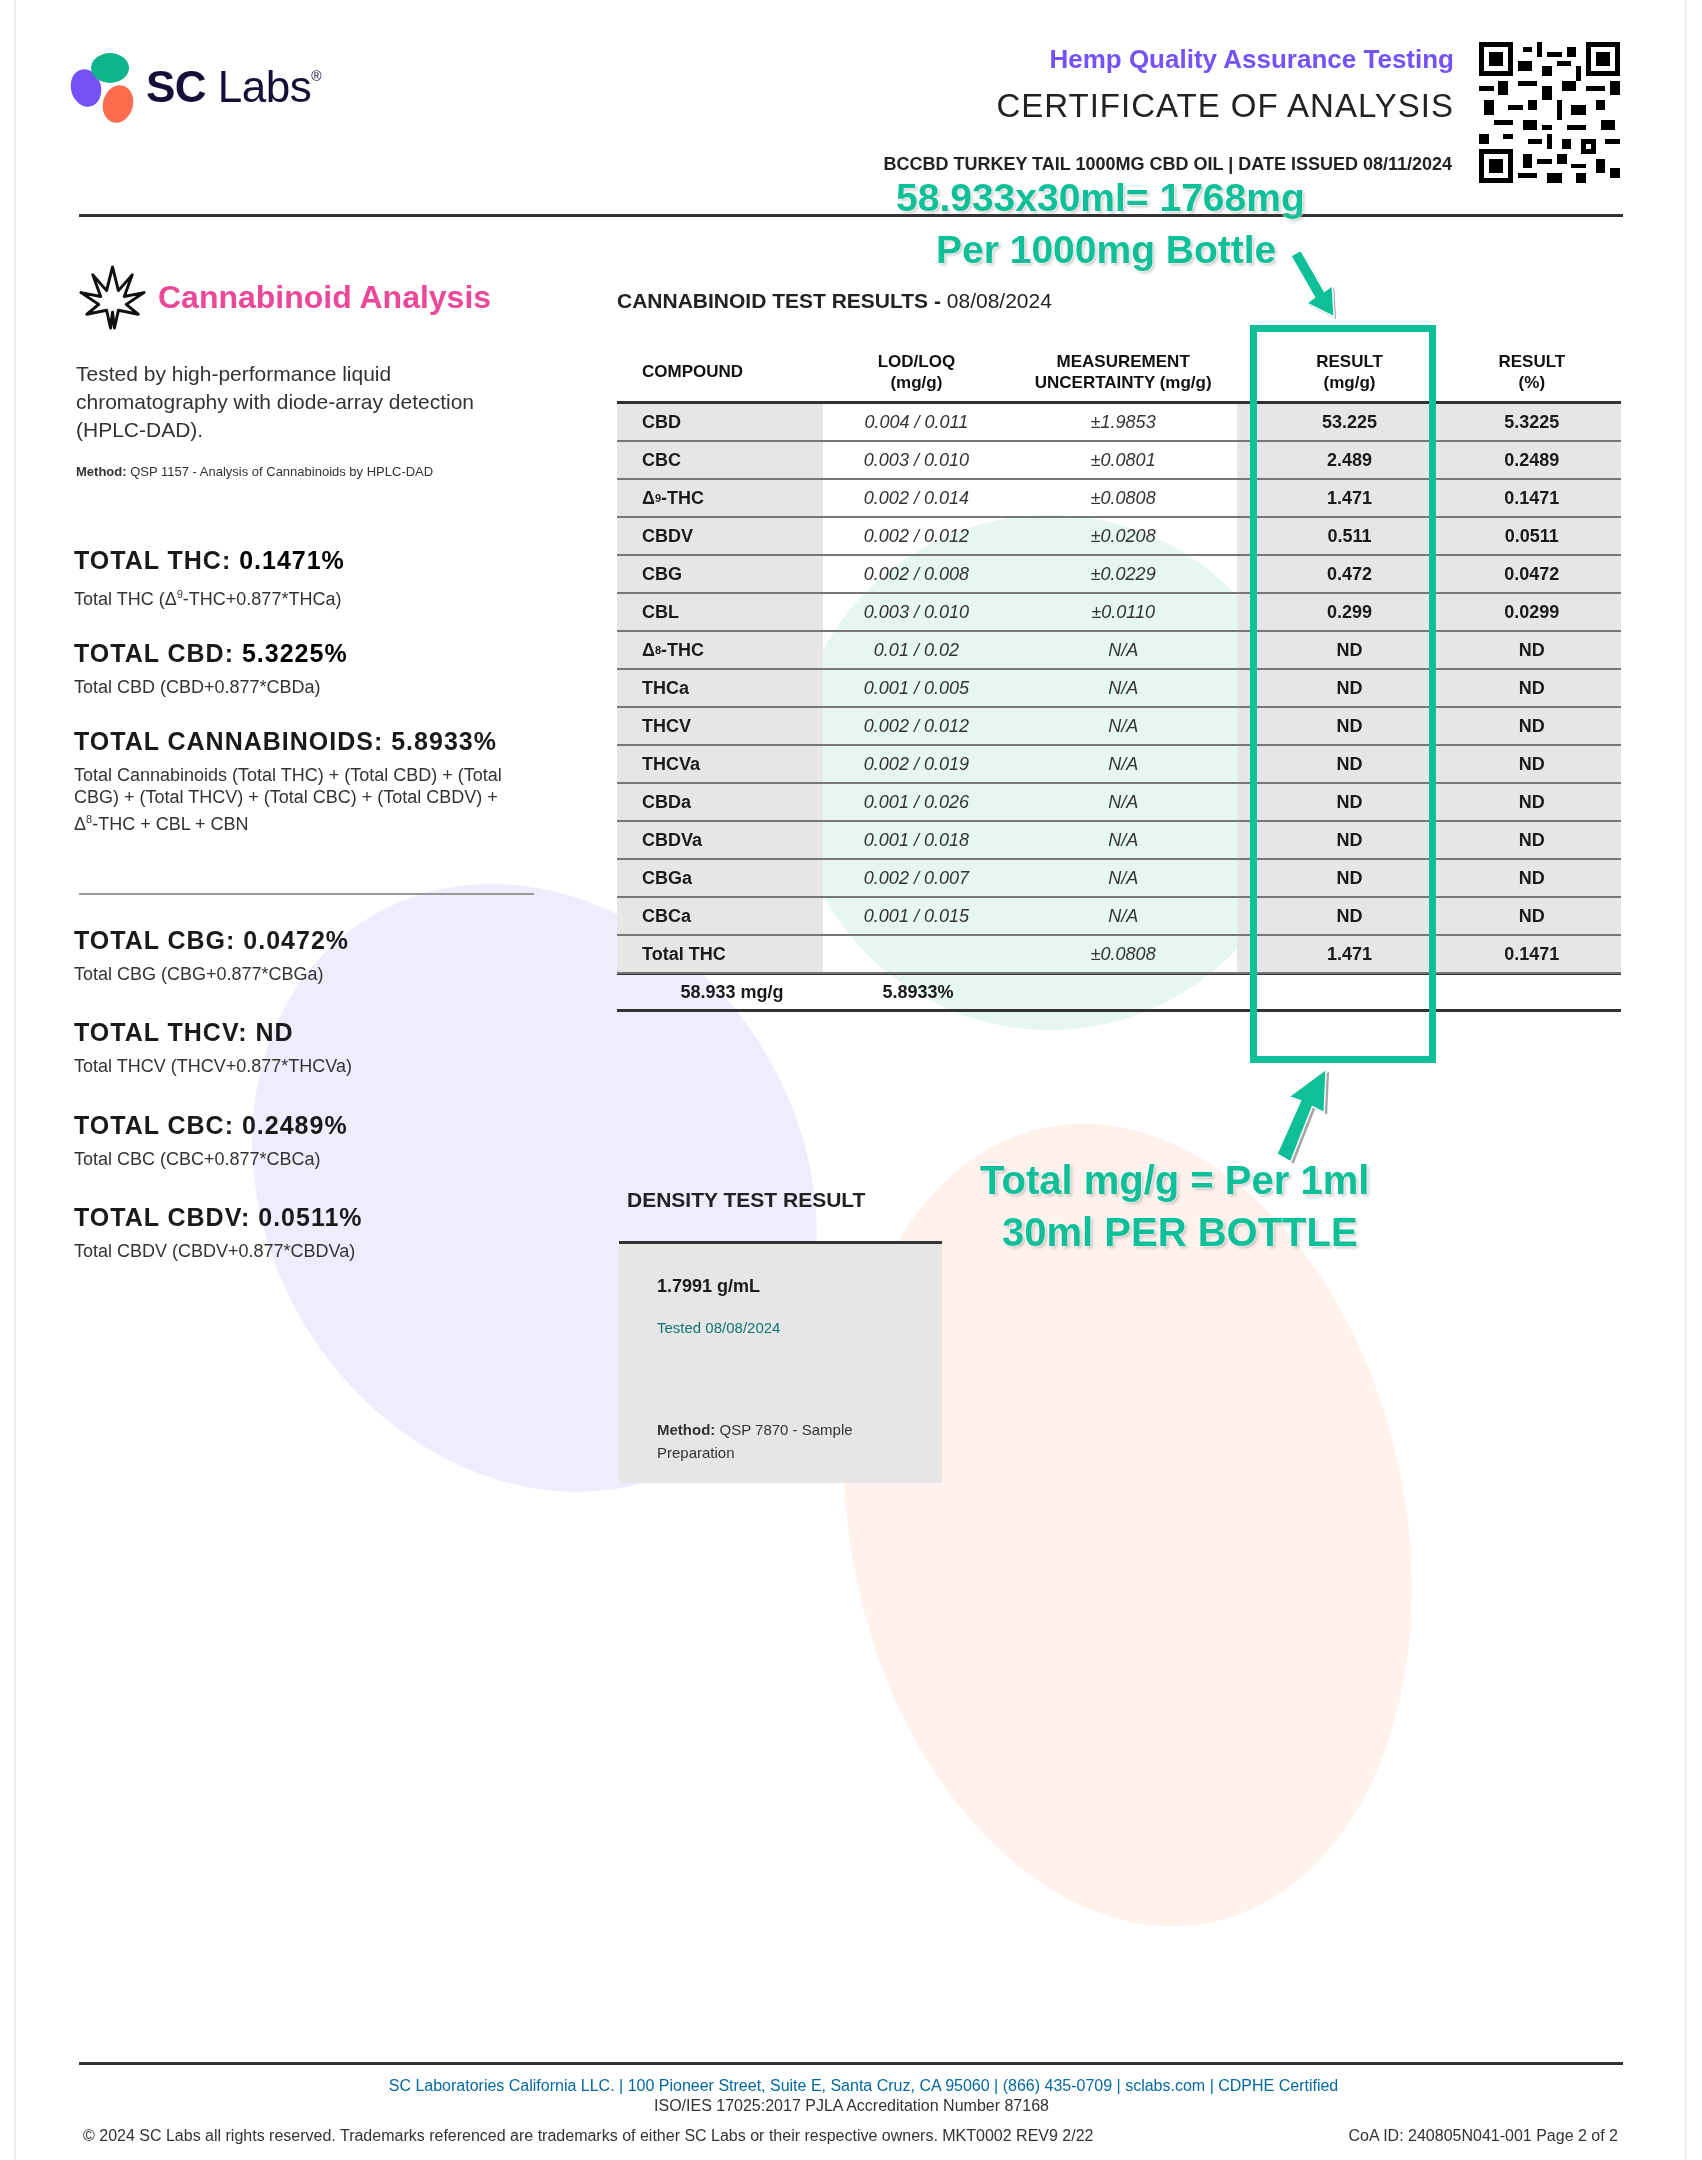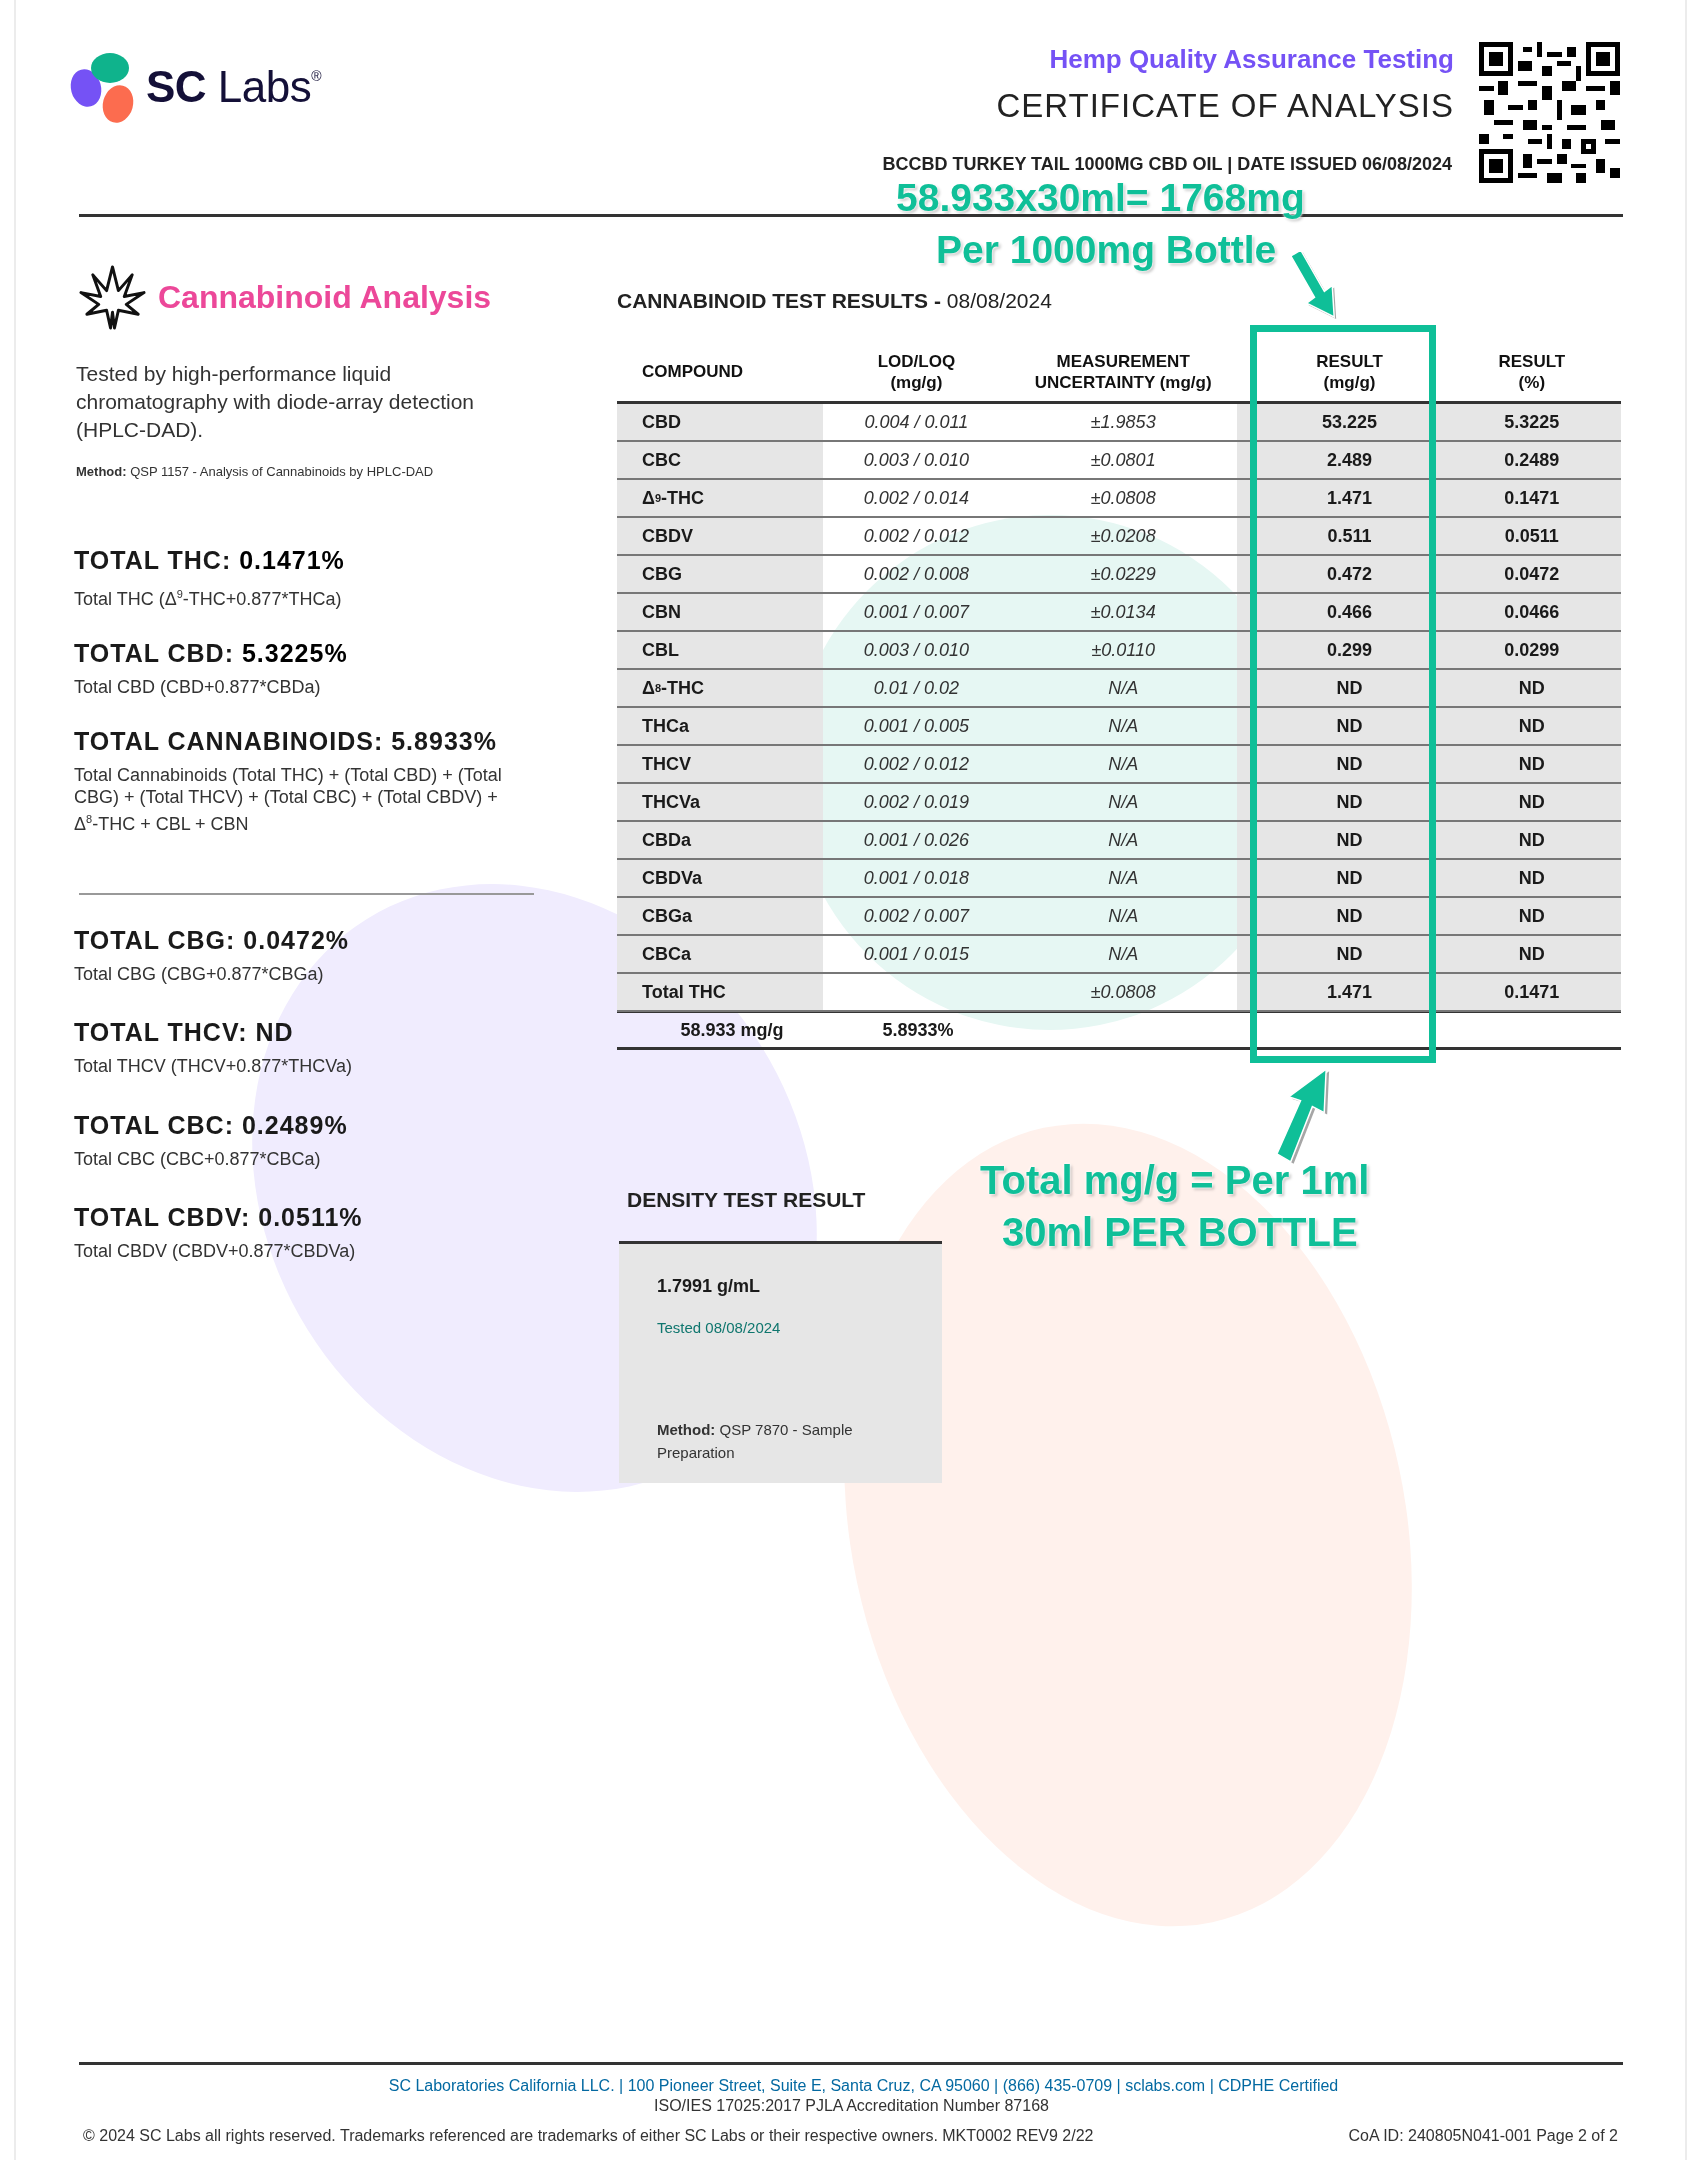--- a/index.html
+++ b/index.html
@@ -115,21 +115,21 @@
   <div class="logo-text"><b>SC</b> <span>Labs</span><sup>®</sup></div>
 </div>
 
 <div class="hdr-right">
   <div class="hdr-sub">Hemp Quality Assurance Testing</div>
   <div class="hdr-title">CERTIFICATE OF ANALYSIS</div>
 </div>
 <div class="hdr-meta">
   <span>BCCBD TURKEY TAIL 1000MG CBD OIL</span>
   <span>|</span>
-  <span>DATE ISSUED 06/08/2024</span>
+  <span>DATE ISSUED 08/11/2024</span>
 </div>
 
 <svg class="qr" viewBox="0 0 29 29" shape-rendering="crispEdges">
   <rect width="29" height="29" fill="#fff"></rect>
   <g fill="#000">
     <rect x="0" y="0" width="7" height="7"></rect>
       <rect x="1" y="1" width="5" height="5" fill="#fff"></rect>
       <rect x="2" y="2" width="3" height="3"></rect>
     <rect x="22" y="0" width="7" height="7"></rect>
       <rect x="23" y="1" width="5" height="5" fill="#fff"></rect>
@@ -316,32 +316,20 @@
         <div class="td c2">0.002 / 0.008</div>
         <div class="td c3">±0.0229</div>
         <div class="td mid-gap"></div>
         <div class="td c4">0.472</div>
         <div class="td c5">0.0472</div>
       </div>
       <div class="tr">
         <div class="td c1">
           <span></span>
           <sup></sup>
-          <span>CBN</span>
-        </div>
-        <div class="td c2">0.001 / 0.007</div>
-        <div class="td c3">±0.0134</div>
-        <div class="td mid-gap"></div>
-        <div class="td c4">0.466</div>
-        <div class="td c5">0.0466</div>
-      </div>
-      <div class="tr">
-        <div class="td c1">
-          <span></span>
-          <sup></sup>
           <span>CBL</span>
         </div>
         <div class="td c2">0.003 / 0.010</div>
         <div class="td c3">±0.0110</div>
         <div class="td mid-gap"></div>
         <div class="td c4">0.299</div>
         <div class="td c5">0.0299</div>
       </div>
       <div class="tr">
         <div class="td c1">

